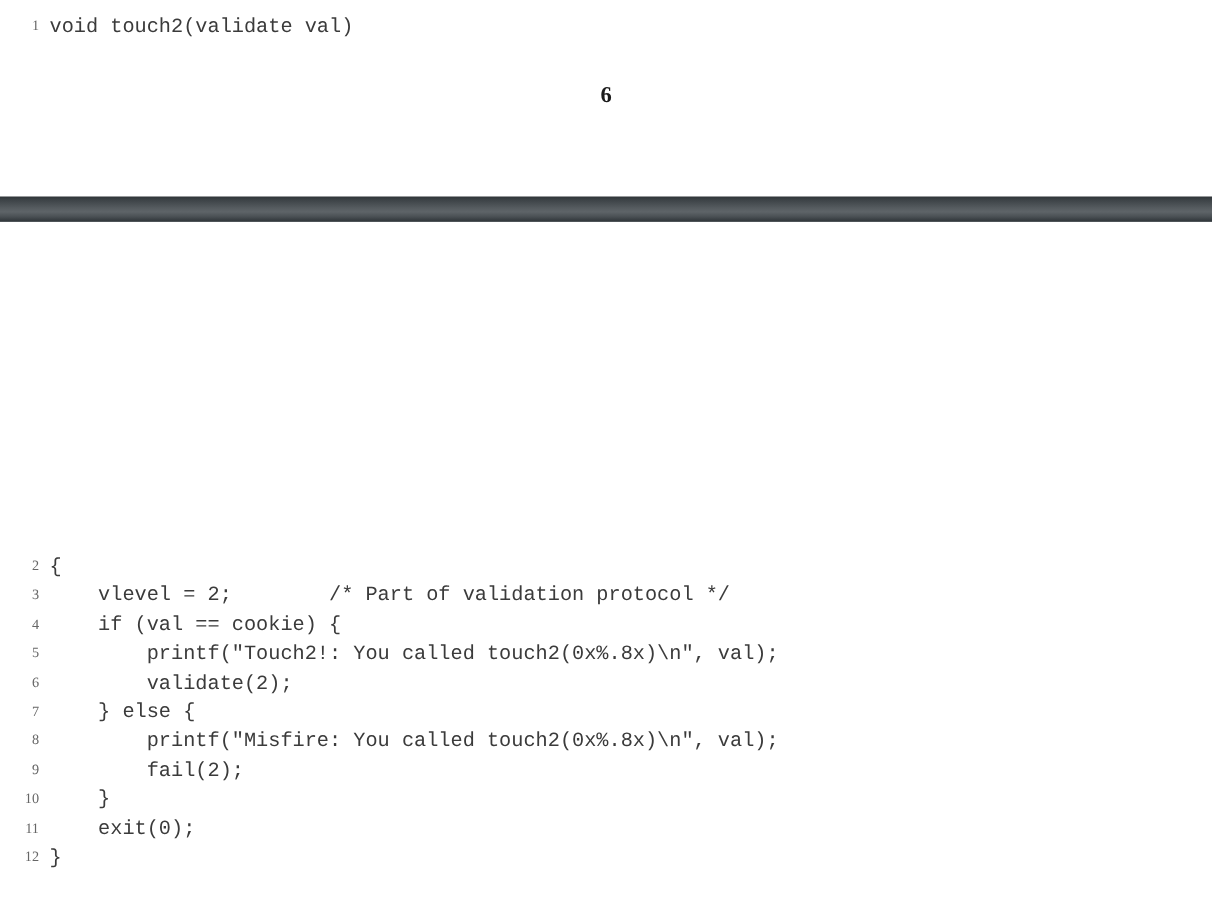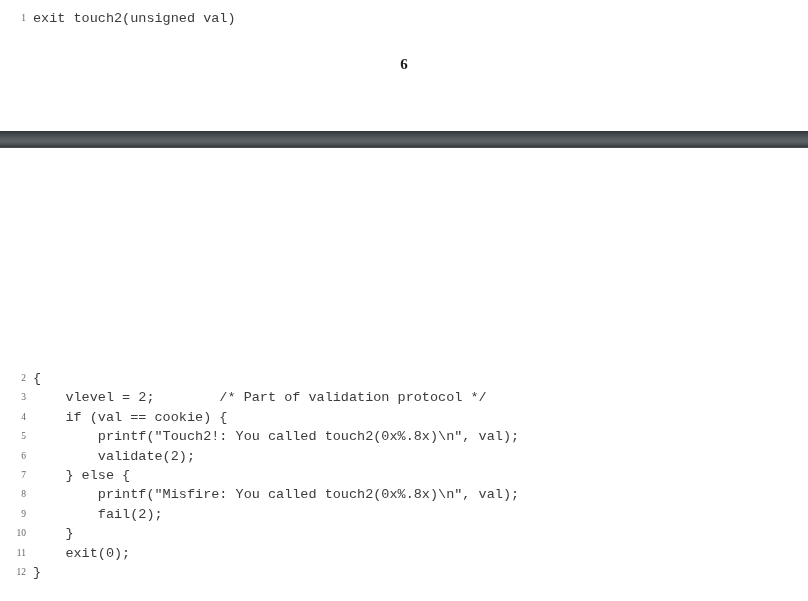--- a/index.html
+++ b/index.html
@@ -85,19 +85,19 @@
   }
 
   
   #main-listing {
     top: 369px;
   }
 </style>
 </head>
 <body>
 
-<div class="code-listing" id="top-listing"><span class="code-line"><span class="ln">1</span><span class="code-text">exit touch2(unsigned val)</span></span></div>
+<div class="code-listing" id="top-listing"><span class="code-line"><span class="ln">1</span><span class="code-text">void touch2(validate val)</span></span></div>
 
 <div class="page-number">6</div>
 
 <div class="dark-bar"></div>
 
 <div class="code-listing" id="main-listing"><span class="code-line"><span class="ln">2</span><span class="code-text">{</span></span><span class="code-line"><span class="ln">3</span><span class="code-text">    vlevel = 2;        /* Part of validation protocol */</span></span><span class="code-line"><span class="ln">4</span><span class="code-text">    if (val == cookie) {</span></span><span class="code-line"><span class="ln">5</span><span class="code-text">        printf("Touch2!: You called touch2(0x%.8x)\n", val);</span></span><span class="code-line"><span class="ln">6</span><span class="code-text">        validate(2);</span></span><span class="code-line"><span class="ln">7</span><span class="code-text">    } else {</span></span><span class="code-line"><span class="ln">8</span><span class="code-text">        printf("Misfire: You called touch2(0x%.8x)\n", val);</span></span><span class="code-line"><span class="ln">9</span><span class="code-text">        fail(2);</span></span><span class="code-line"><span class="ln">10</span><span class="code-text">    }</span></span><span class="code-line"><span class="ln">11</span><span class="code-text">    exit(0);</span></span><span class="code-line"><span class="ln">12</span><span class="code-text">}</span></span></div>
 
 </body></html>

